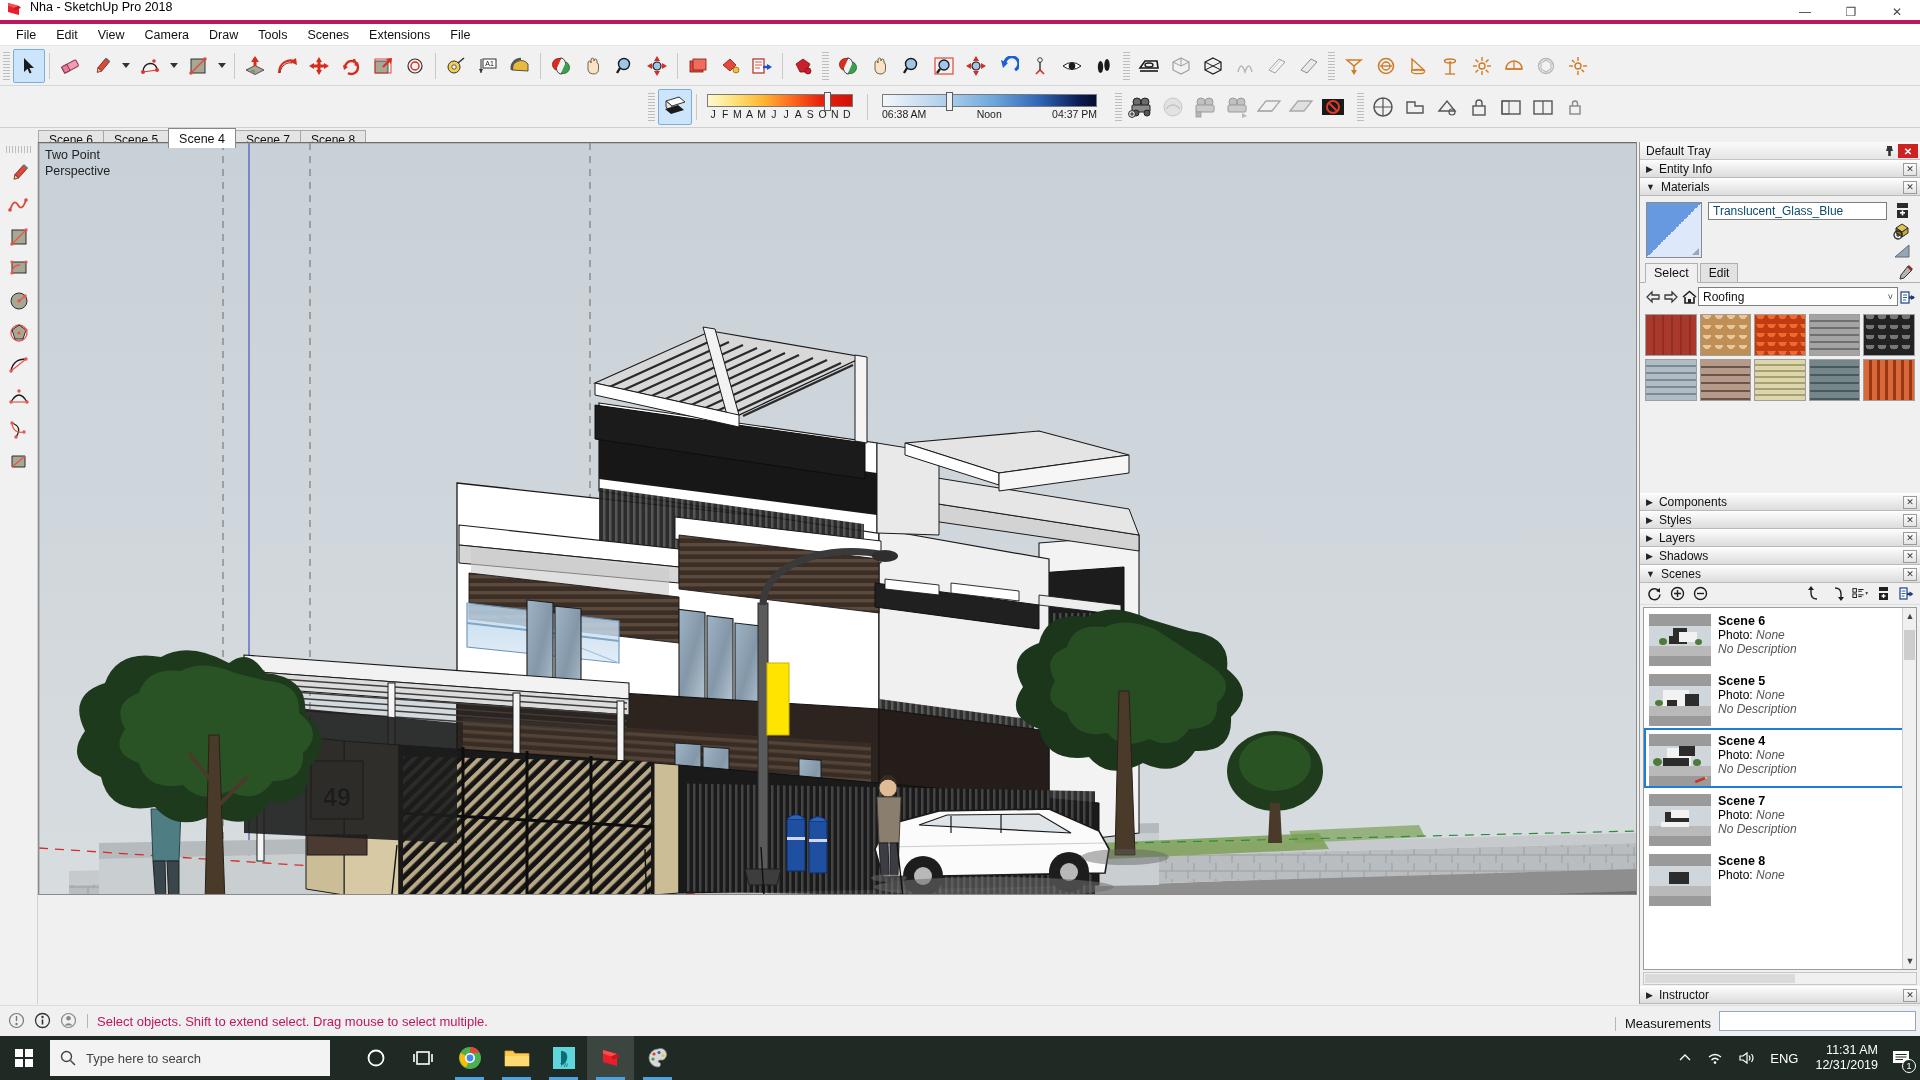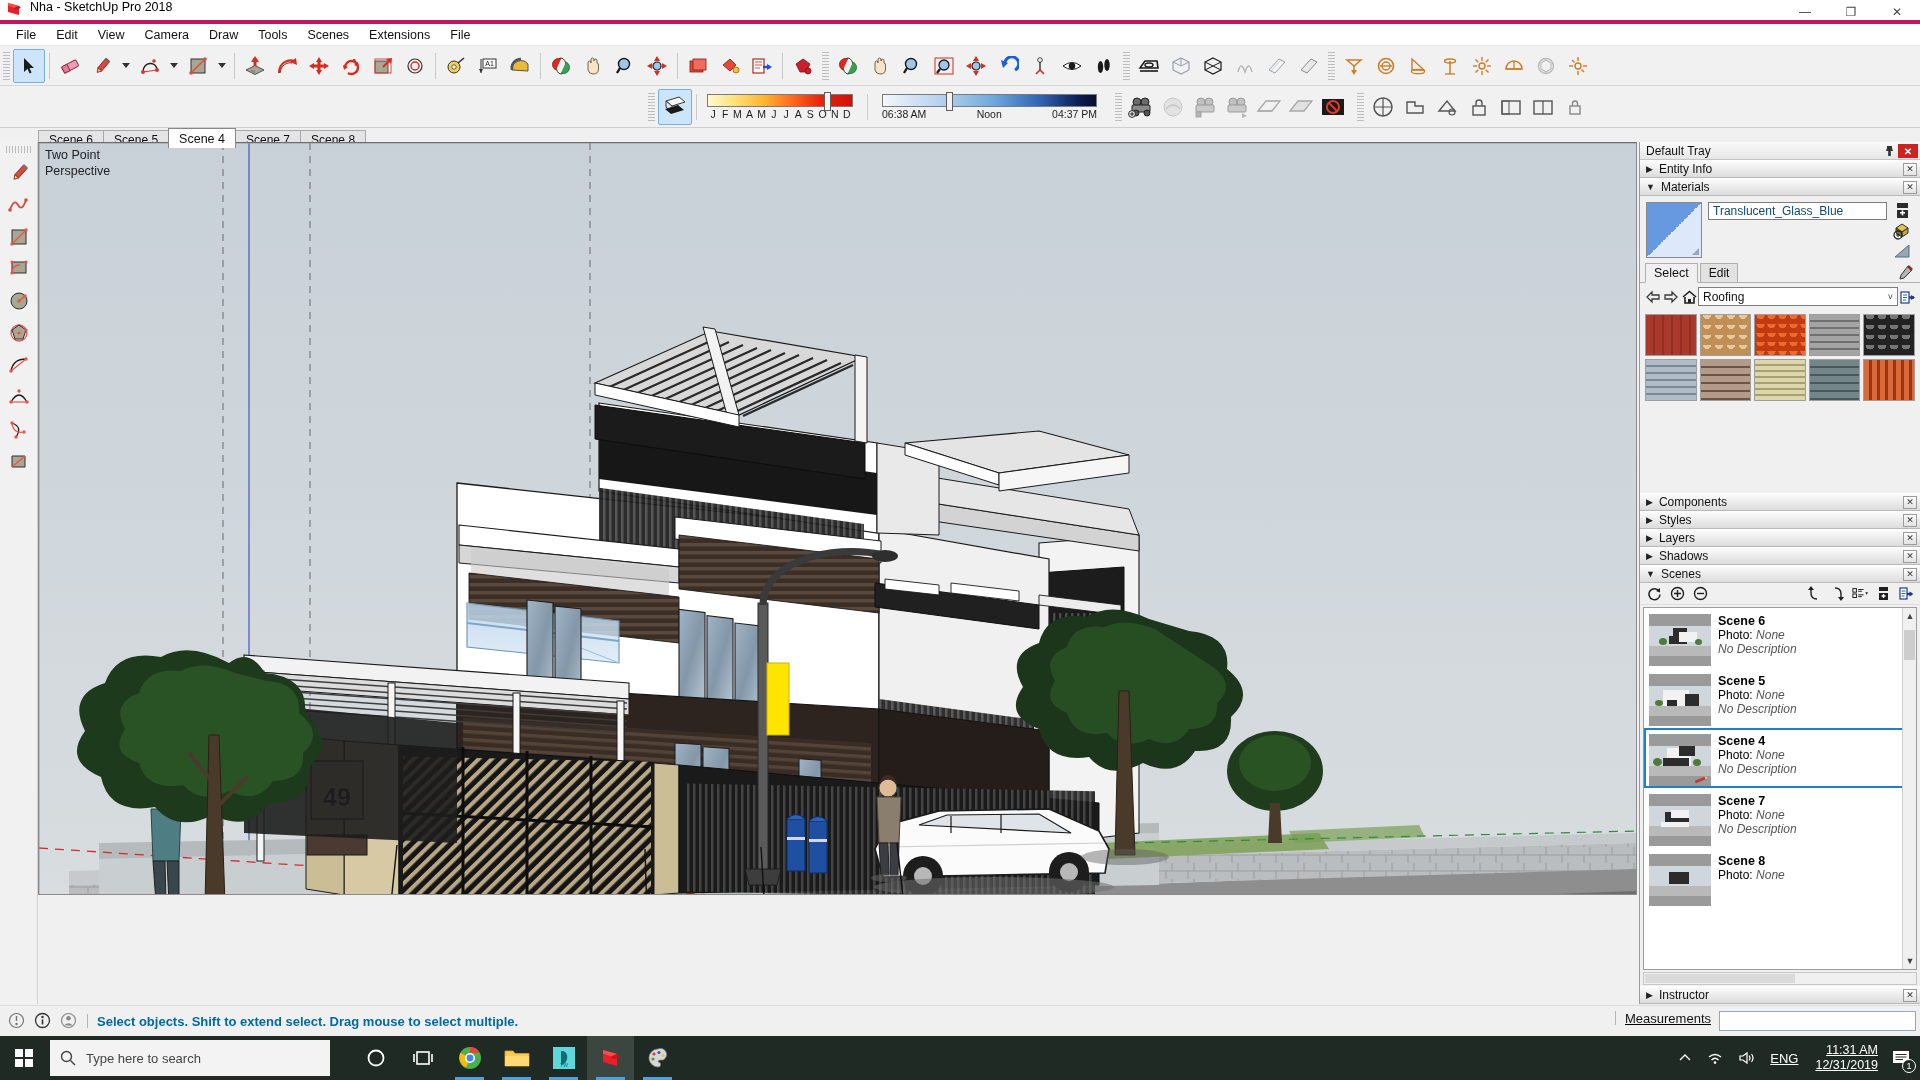--- a/index.html
+++ b/index.html
@@ -261,22 +261,22 @@
   }
   .hscroll .thumb{ position:absolute; left:1px; top:1px; width:150px; bottom:1px; background:#dadada;}
 
   
   .statusbar{
     position:absolute; top:1005px; left:0; width:1920px; height:31px;
     background:#f0f0f0; display:flex; align-items:center; border-top:1px solid #dcdcdc;
   }
   .status-ico{ width:18px;height:18px;margin-left:8px; }
   .status-div{ width:1px;height:14px;background:#b5b5b5;margin:0 9px; }
-  .status-text{ font-size:13px; color:#0369a1;font-weight:bold; }
-  .meas-wrap{ position:absolute; right:4px; display:flex; align-items:flex-start;text-decoration:underline; }
+  .status-text{ font-size:13px; color:#be185d; }
+  .meas-wrap{ position:absolute; right:4px; display:flex; align-items:flex-end; }
   .meas-label{ font-size:13px; color:#111; margin-right:8px; }
   .meas-box{ width:197px;height:20px;border:1px solid #8ea8c8;background:#fff; }
 
   
   .taskbar{
     position:absolute; top:1036px; left:0; width:1920px; height:44px;
     background:#1f2a24; display:flex; align-items:center;
   }
   .start{
     width:48px;height:44px;display:flex;align-items:center;justify-content:center;
@@ -290,21 +290,21 @@
     width:47px;height:44px;display:flex;align-items:center;justify-content:center;
     position:relative;
   }
   .tb-icon.openapp::after{
     content:''; position:absolute; bottom:0; left:9px; right:9px; height:3px;
     background:#4aa3e0;
   }
   .tb-icon.active-app{ background:#3b4640; }
   .tray-right{
     position:absolute; right:0; height:44px; display:flex; align-items:center;
-    color:#fff; font-size:12px; padding-right:6px;text-decoration:underline;
+    color:#fff; font-size:12px; padding-right:6px;
   }
   .clock{ text-align:right; line-height:15px; margin:0 10px; font-size:12.5px; }
   .sysico{ margin:0 7px; font-size:13px; }
   .notif{
     width:26px;height:26px; display:flex;align-items:center;justify-content:center;
     position:relative;
   }
   .notif-badge{
     position:absolute; right:-2px; bottom:-2px; width:14px;height:14px;border-radius:50%;
     background:#1f2a24; border:1px solid #fff; color:#fff; font-size:9px;

